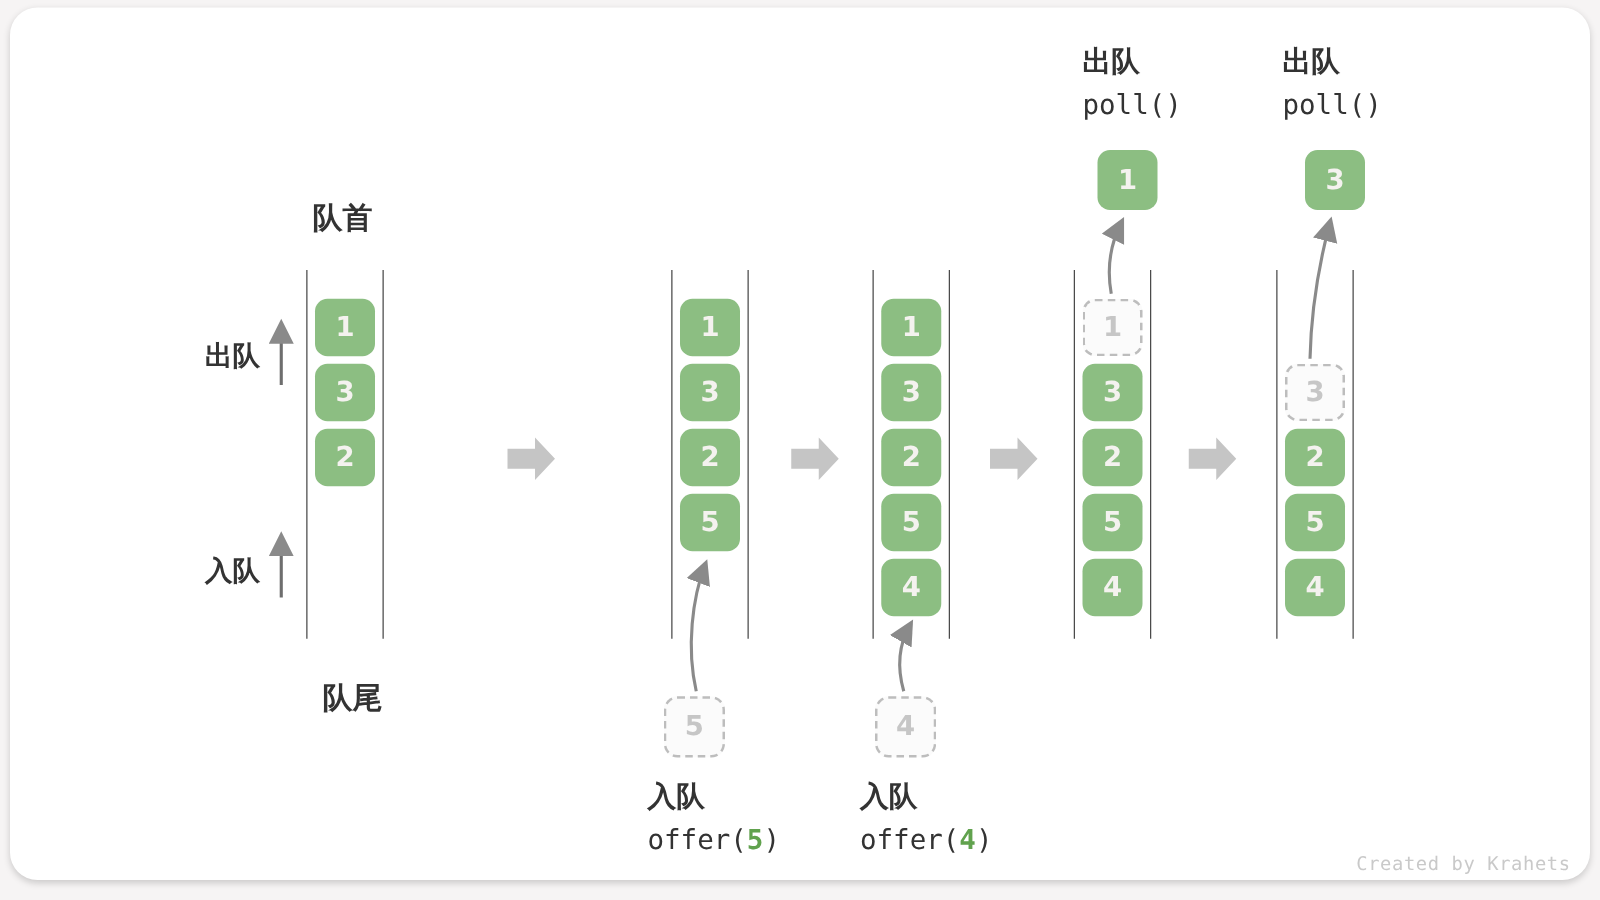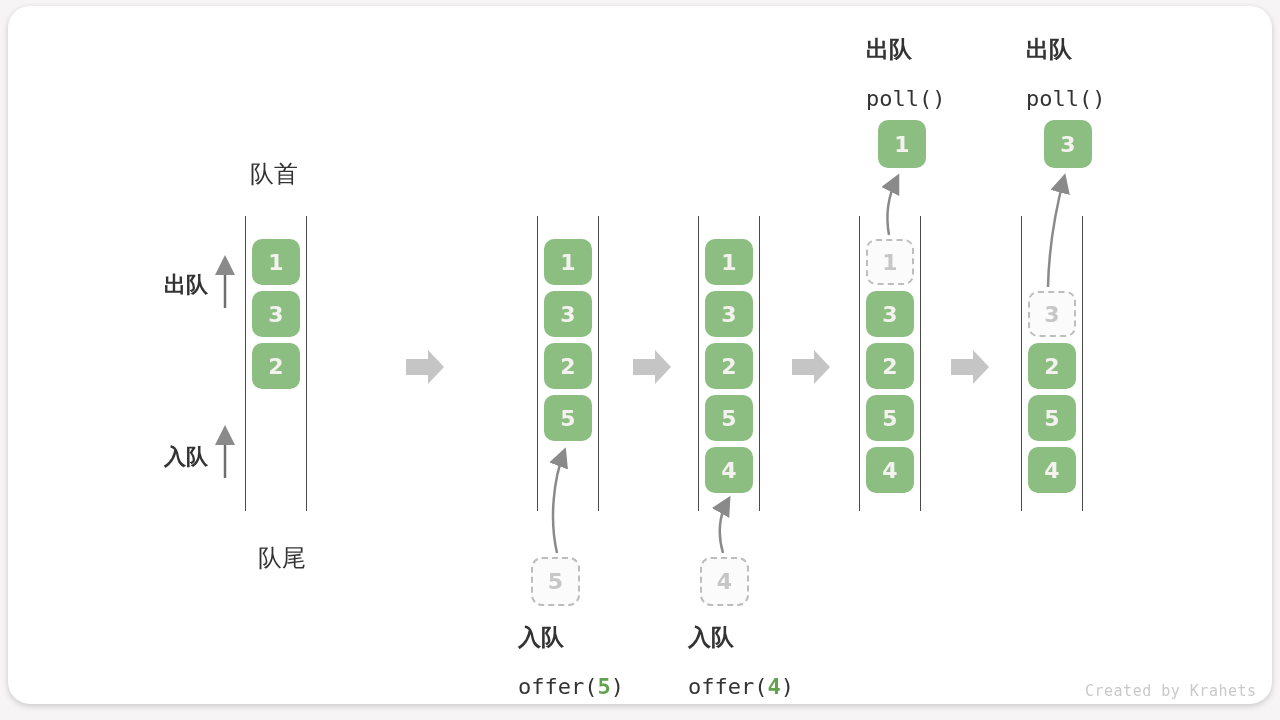--- a/index.html
+++ b/index.html
@@ -32,21 +32,21 @@
 
   .title-badge{
     position:absolute; left:170px; top:47px; width:191px; height:54px;
     background:var(--badge-bg); border-radius:9px;
     display:flex; align-items:center; justify-content:center; gap:11px;
   }
   .title-zh{font-size:27px; font-weight:700; color:#3a3a3a;}
   .title-en{font-size:24px; color:#3d3d3d;}
 
   .big-label{
-    position:absolute; font-size:24px; font-weight:400; color:var(--text-dark);
+    position:absolute; font-size:24px; font-weight:700; color:var(--text-dark);
     width:60px; text-align:center;
   }
   .label-front{left:236px; top:152px;}
   .label-rear{left:244px; top:536px;}
 
   .side-label{
     position:absolute; font-size:22px; font-weight:700; color:var(--text-dark);
     width:50px; text-align:right;
   }
   .side-dequeue{left:150px; top:264px;}
@@ -66,21 +66,21 @@
   .qbox.ghost{
     width:48px; height:46px;
     border:2px dashed var(--dashed-border);
     background:#fbfbfb; color:var(--dashed-digit);
   }
   .qbox.staged{width:49px; height:49px; border-radius:11px;}
   .qbox.polled{width:48px; height:48px;}
 
   .op{position:absolute;}
   .op-zh{font-size:23px; font-weight:700; color:var(--text-dark); line-height:30px;}
-  .op-code{font-size:22px; color:var(--text-dark); line-height:30px; margin-top:20px;}
+  .op-code{font-size:22px; color:var(--text-dark); line-height:30px; margin-top:6px;}
   .op-code .green{color:var(--code-green); font-weight:700;}
 
   .watermark{
     position:absolute; left:1077px; top:676px;
     font-size:15px; letter-spacing:0.5px; color:var(--watermark-gray);
   }
 
   svg.overlay{position:absolute; left:0; top:0; pointer-events:none;}
 </style>
 </head>

